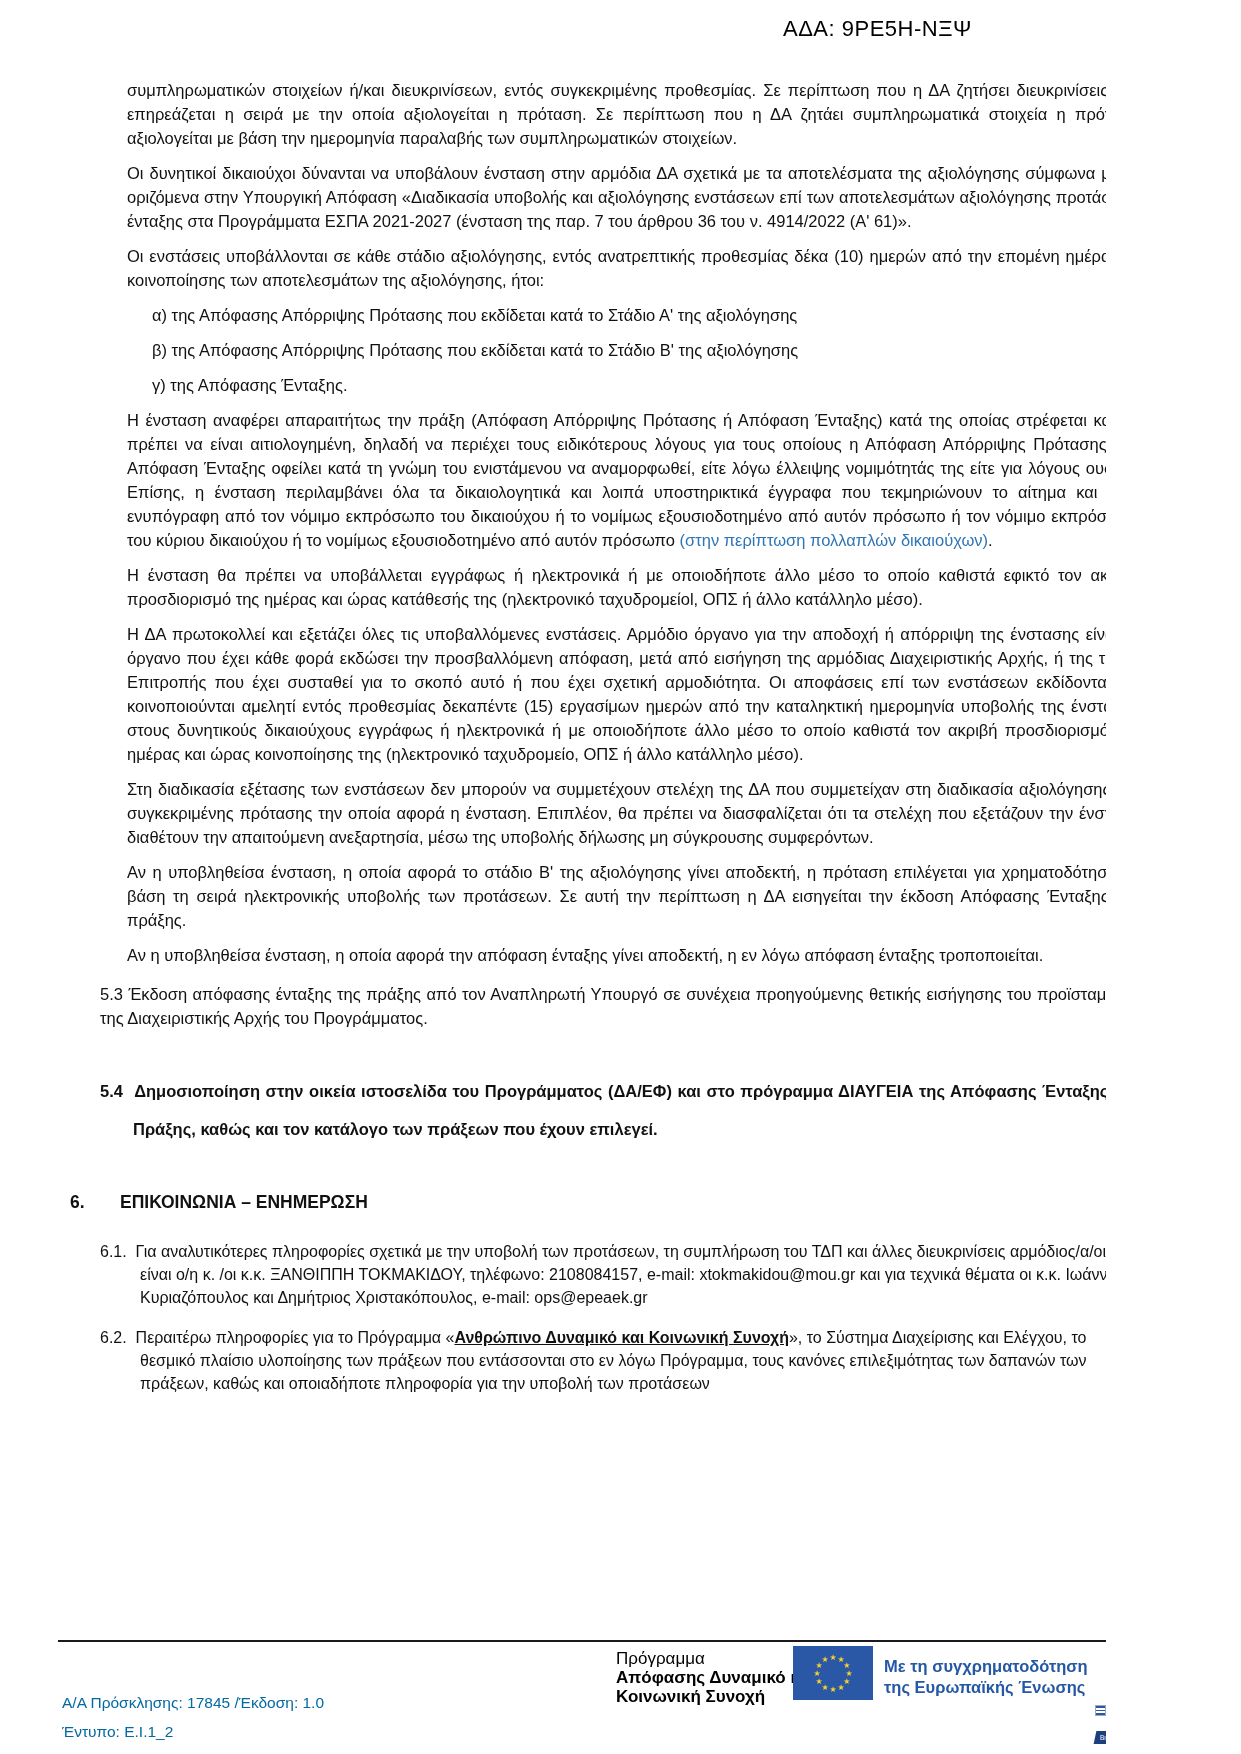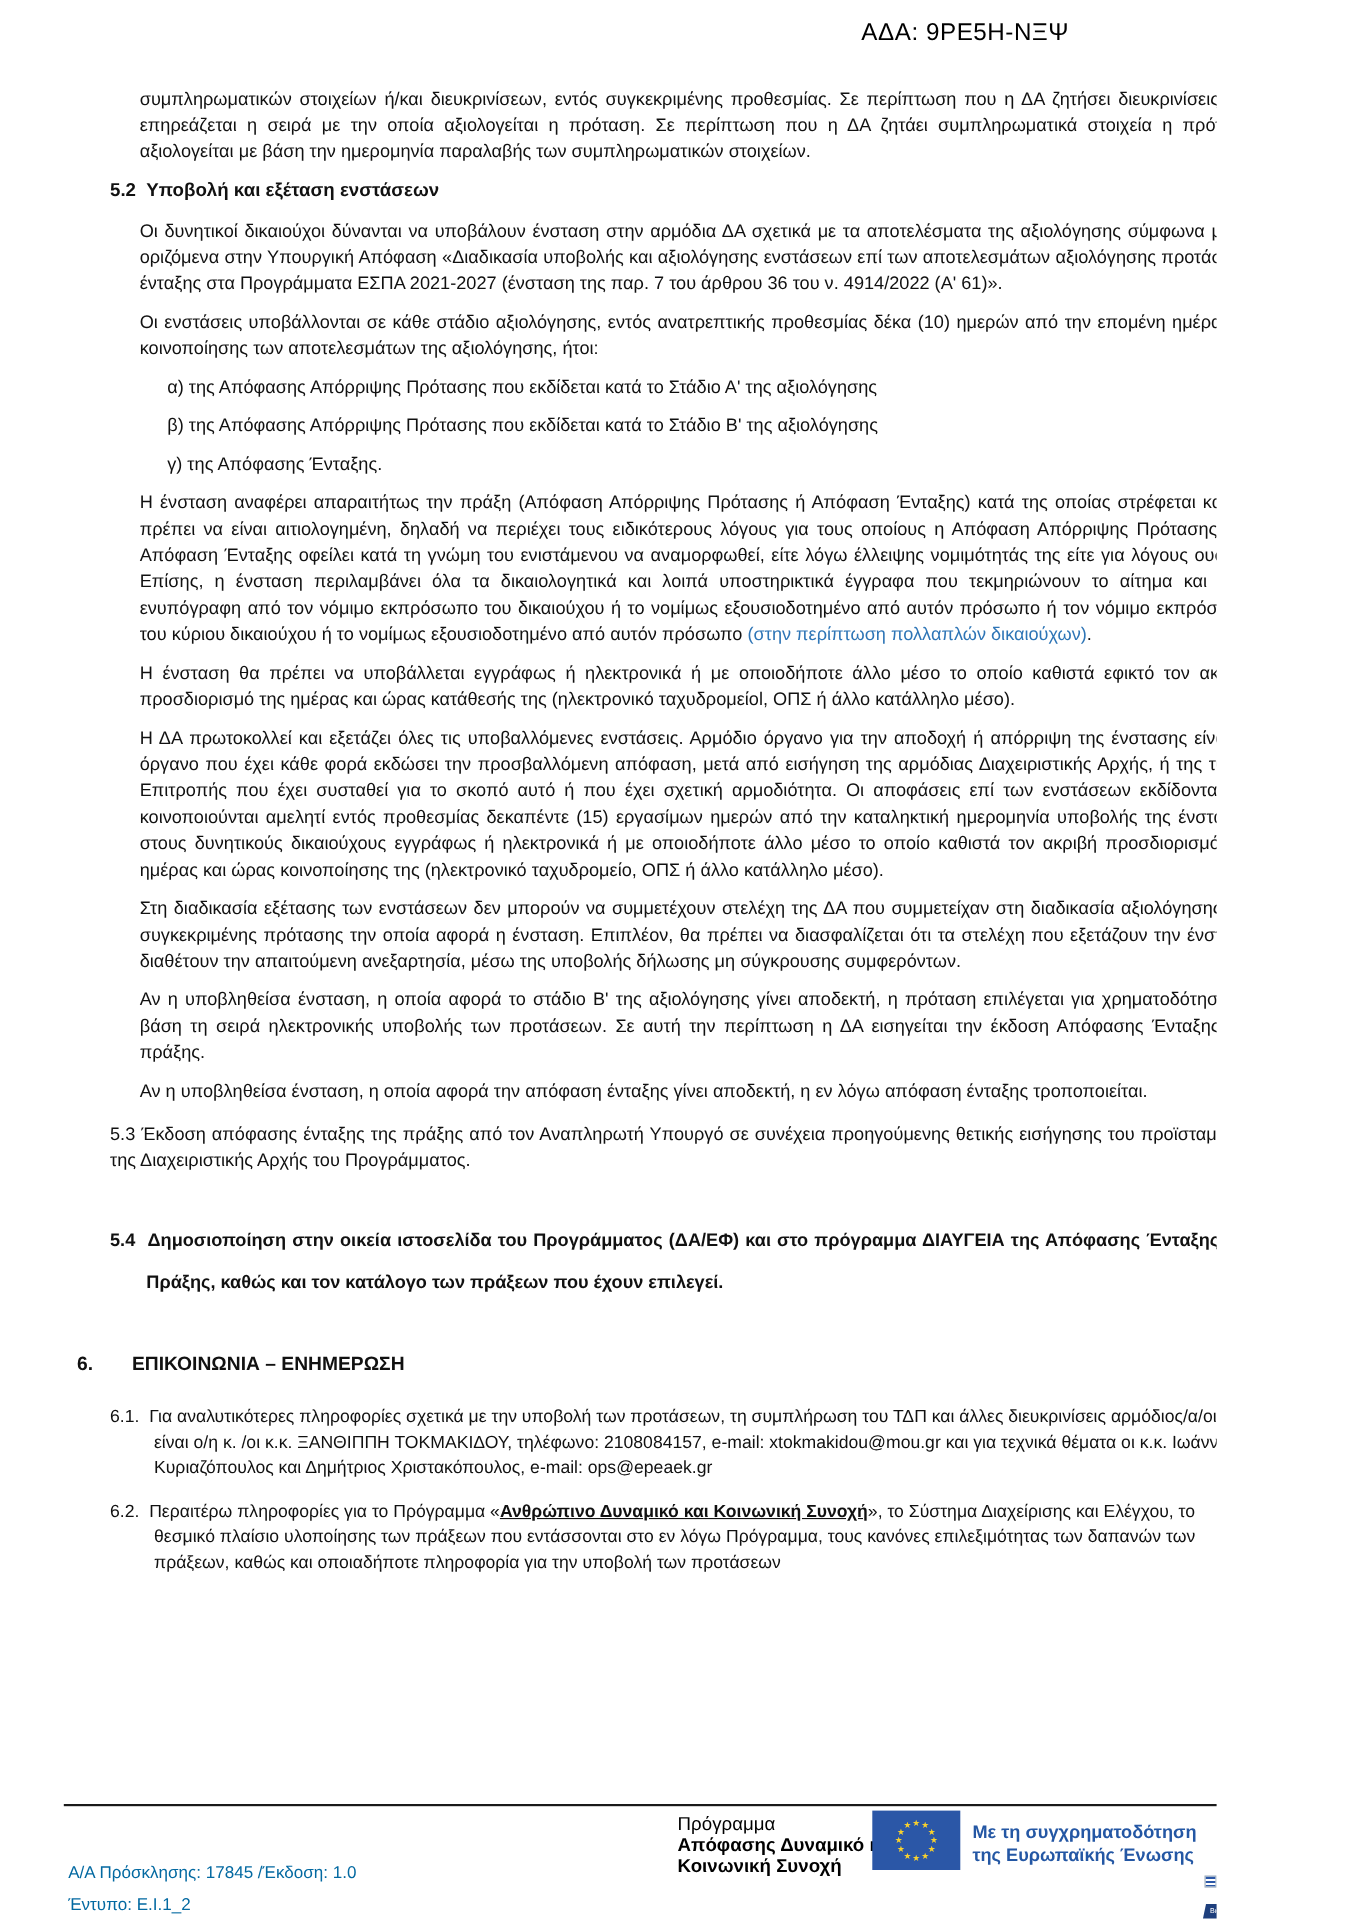--- a/index.html
+++ b/index.html
@@ -63,24 +63,20 @@
 <body>
 
 <div class="page">
 
   <div class="ada">ΑΔΑ: 9ΡΕ5Η-ΝΞΨ</div>
 
   <div class="content">
 
     <p class="p">συμπληρωματικών στοιχείων ή/και διευκρινίσεων, εντός συγκεκριμένης προθεσμίας. Σε περίπτωση που η ΔΑ ζητήσει διευκρινίσεις δεν επηρεάζεται η σειρά με την οποία αξιολογείται η πρόταση. Σε περίπτωση που η ΔΑ ζητάει συμπληρωματικά στοιχεία η πρόταση αξιολογείται με βάση την ημερομηνία παραλαβής των συμπληρωματικών στοιχείων.</p>
 
-    <div class="h52">
-      <span class="num">5.2</span>
-      <span>Υποβολή και εξέταση ενστάσεων</span>
-    </div>
 
     <p class="p">Οι δυνητικοί δικαιούχοι δύνανται να υποβάλουν ένσταση στην αρμόδια ΔΑ σχετικά με τα αποτελέσματα της αξιολόγησης σύμφωνα με τα οριζόμενα στην Υπουργική Απόφαση «Διαδικασία υποβολής και αξιολόγησης ενστάσεων επί των αποτελεσμάτων αξιολόγησης προτάσεων ένταξης στα Προγράμματα ΕΣΠΑ 2021-2027 (ένσταση της παρ. 7 του άρθρου 36 του ν. 4914/2022 (Α' 61)».</p>
     <p class="p">Οι ενστάσεις υποβάλλονται σε κάθε στάδιο αξιολόγησης, εντός ανατρεπτικής προθεσμίας δέκα (10) ημερών από την επομένη ημέρα της κοινοποίησης των αποτελεσμάτων της αξιολόγησης, ήτοι:</p>
 
     <p class="li">α) της Απόφασης Απόρριψης Πρότασης που εκδίδεται κατά το Στάδιο Α' της αξιολόγησης</p>
     <p class="li">β) της Απόφασης Απόρριψης Πρότασης που εκδίδεται κατά το Στάδιο Β' της αξιολόγησης</p>
     <p class="li">γ) της Απόφασης Ένταξης.</p>
 
     <p class="p"><span>Η ένσταση αναφέρει απαραιτήτως την πράξη (Απόφαση Απόρριψης Πρότασης ή Απόφαση Ένταξης) κατά της οποίας στρέφεται και θα πρέπει να είναι αιτιολογημένη, δηλαδή να περιέχει τους ειδικότερους λόγους για τους οποίους η Απόφαση Απόρριψης Πρότασης ή η Απόφαση Ένταξης οφείλει κατά τη γνώμη του ενιστάμενου να αναμορφωθεί, είτε λόγω έλλειψης νομιμότητάς της είτε για λόγους ουσίας. Επίσης, η ένσταση περιλαμβάνει όλα τα δικαιολογητικά και λοιπά υποστηρικτικά έγγραφα που τεκμηριώνουν το αίτημα και είναι ενυπόγραφη από τον νόμιμο εκπρόσωπο του δικαιούχου ή το νομίμως εξουσιοδοτημένο από αυτόν πρόσωπο ή τον νόμιμο εκπρόσωπο του κύριου δικαιούχου ή το νομίμως εξουσιοδοτημένο από αυτόν πρόσωπο </span><span class="link">(στην περίπτωση πολλαπλών δικαιούχων)</span><span>.</span></p>
 

